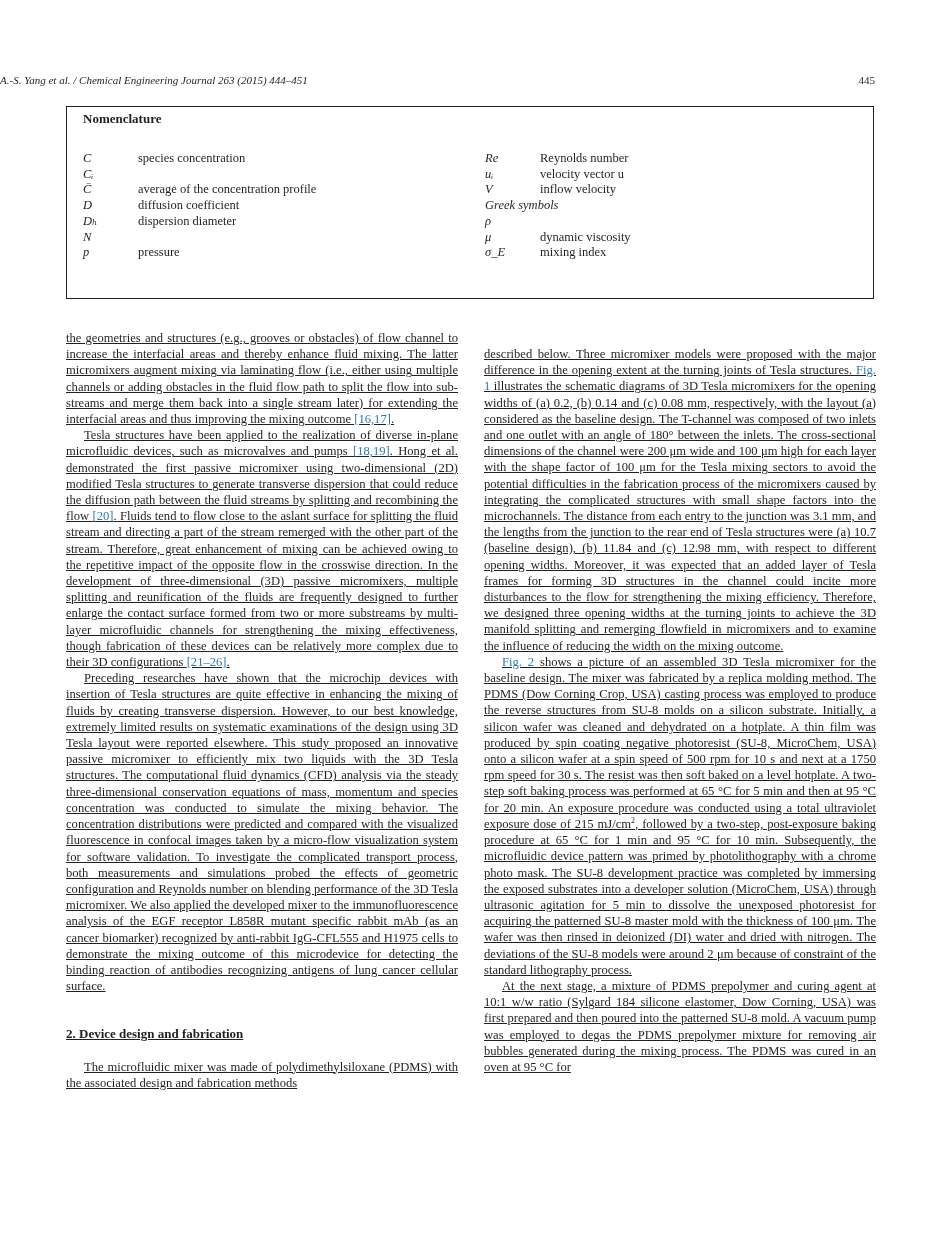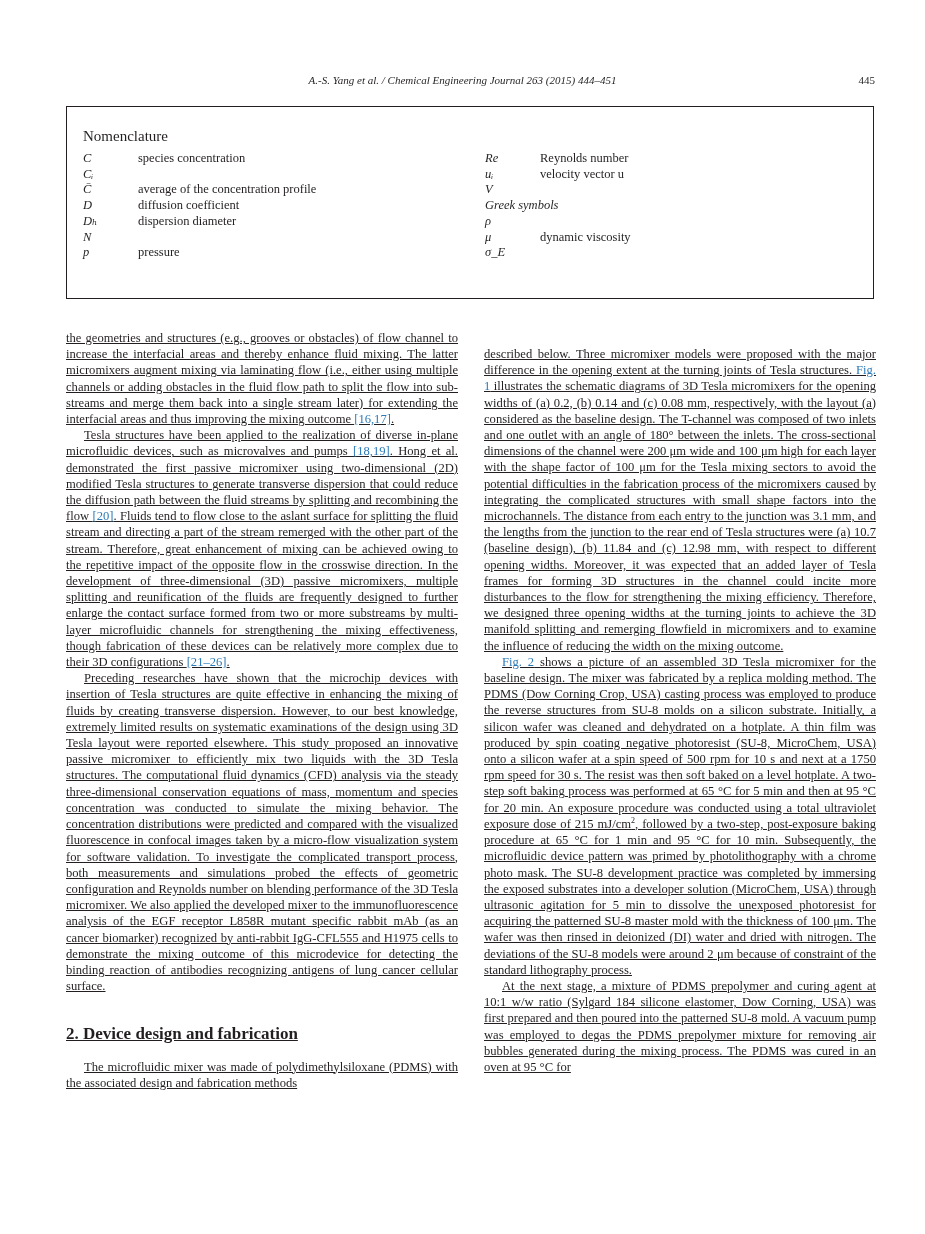--- a/index.html
+++ b/index.html
@@ -5,29 +5,29 @@
   html, body { margin: 0; padding: 0; background: #ffffff; }
   body {
     width: 925px; height: 1234px; position: relative; overflow: hidden;
     font-family: "Liberation Serif", "DejaVu Serif", serif;
     color: #231f20;
   }
   .running-head {
     position: absolute; top: 74px; left: 0; width: 925px; height: 16px;
     font-size: 11px; font-style: italic;
   }
-  .running-head .title { position: absolute; left: 0; width: 925px; text-align: center; top: 0; }
+  .running-head .title { position: absolute; left: 0; width: 925px; top: 0; }
   .running-head .pageno { position: absolute; right: 50px; top: 0; font-style: normal; }
 
   .nomen-box {
     position: absolute; left: 66px; top: 106px; width: 808px; height: 193px;
     border: 1px solid #231f20; box-sizing: border-box;
   }
   .nomen-title {
-    position: absolute; left: 16px; top: 21px; font-weight: normal; font-size: 15px;
+    position: absolute; left: 16px; top: 4px; font-weight: bold; font-size: 13px;
   }
   .nomen-col { position: absolute; top: 44px; font-size: 12.5px; line-height: 15.7px; }
   .nomen-col.left { left: 16px; width: 392px; }
   .nomen-col.right { left: 418px; width: 360px; }
   .nrow { display: flex; }
   .nsym { width: 55px; flex: 0 0 55px; font-style: italic; }
   .ndef { flex: 1; text-align: justify; }
   .ndef.two { text-align: justify; }
   .greek-head { font-style: italic; }
 
@@ -35,21 +35,21 @@
     position: absolute; top: 330px; width: 392px;
     font-size: 12.6px; line-height: 16.2px; text-align: justify;
     hyphens: manual;
     text-decoration: underline;
   }
   .col.left { left: 66px; }
   .col.right { left: 484px; margin-top: 16px; }
   .col p { margin: 0; text-indent: 0; }
   .col p.indent { text-indent: 18px; }
   .ref { color: #2a7ab8; }
-  .section-head { font-weight: bold; font-size: 17px; margin-top: 32px; margin-bottom: 16px; }
+  .section-head { font-weight: bold; font-size: 13px; margin-top: 32px; margin-bottom: 16px; }
   sup { font-size: 8px; line-height: 0; vertical-align: super; }
 </style>
 </head>
 <body>
 
 <div class="running-head">
   <span class="title">A.-S. Yang et al. / Chemical Engineering Journal 263 (2015) 444–451</span>
   <span class="pageno">445</span>
 </div>
 
@@ -89,31 +89,33 @@
     <div class="nrow">
       <span class="nsym">Re</span>
       <span class="ndef">Reynolds number</span>
     </div>
     <div class="nrow">
       <span class="nsym">uᵢ</span>
       <span class="ndef">velocity vector u</span>
     </div>
     <div class="nrow">
       <span class="nsym">V</span>
+      <span class="ndef">inflow velocity</span>
     </div>
     <div class="greek-head">Greek symbols</div>
     <div class="nrow">
       <span class="nsym">ρ</span>
     </div>
     <div class="nrow">
       <span class="nsym">μ</span>
       <span class="ndef">dynamic viscosity</span>
     </div>
     <div class="nrow">
       <span class="nsym">σ_E</span>
+      <span class="ndef">mixing index</span>
     </div>
   </div>
 </div>
 
 <div class="col left">
   <p><span>the geometries and structures (e.g., grooves or obstacles) of flow channel to increase the interfacial areas and thereby enhance fluid mixing. The latter micromixers augment mixing via laminating flow (i.e., either using multiple channels or adding obstacles in the fluid flow path to split the flow into sub-streams and merge them back into a single stream later) for extending the interfacial areas and thus improving the mixing outcome </span><a class="ref">[16,17]</a><span>.</span></p>
   <p class="indent"><span>Tesla structures have been applied to the realization of diverse in-plane microfluidic devices, such as microvalves and pumps </span><a class="ref">[18,19]</a><span>. Hong et al. demonstrated the first passive micromixer using two-dimensional (2D) modified Tesla structures to generate transverse dispersion that could reduce the diffusion path between the fluid streams by splitting and recombining the flow </span><a class="ref">[20]</a><span>. Fluids tend to flow close to the aslant surface for splitting the fluid stream and directing a part of the stream remerged with the other part of the stream. Therefore, great enhancement of mixing can be achieved owing to the repetitive impact of the opposite flow in the crosswise direction. In the development of three-dimensional (3D) passive micromixers, multiple splitting and reunification of the fluids are frequently designed to further enlarge the contact surface formed from two or more substreams by multi-layer microfluidic channels for strengthening the mixing effectiveness, though fabrication of these devices can be relatively more complex due to their 3D configurations </span><a class="ref">[21–26]</a><span>.</span></p>
   <p class="indent">Preceding researches have shown that the microchip devices with insertion of Tesla structures are quite effective in enhancing the mixing of fluids by creating transverse dispersion. However, to our best knowledge, extremely limited results on systematic examinations of the design using 3D Tesla layout were reported elsewhere. This study proposed an innovative passive micromixer to efficiently mix two liquids with the 3D Tesla structures. The computational fluid dynamics (CFD) analysis via the steady three-dimensional conservation equations of mass, momentum and species concentration was conducted to simulate the mixing behavior. The concentration distributions were predicted and com­pared with the visualized fluorescence in confocal images taken by a micro-flow visualization system for software validation. To investigate the complicated transport process, both measurements and simulations probed the effects of geometric configuration and Reynolds number on blending performance of the 3D Tesla micromixer. We also applied the developed mixer to the immuno­fluorescence analysis of the EGF receptor L858R mutant specific rabbit mAb (as an cancer biomarker) recognized by anti-rabbit IgG-CFL555 and H1975 cells to demonstrate the mixing outcome of this microdevice for detecting the binding reaction of antibodies recognizing antigens of lung cancer cellular surface.</p>
   <div class="section-head">2. Device design and fabrication</div>
   <p class="indent">The microfluidic mixer was made of polydimethylsiloxane (PDMS) with the associated design and fabrication methods</p>

